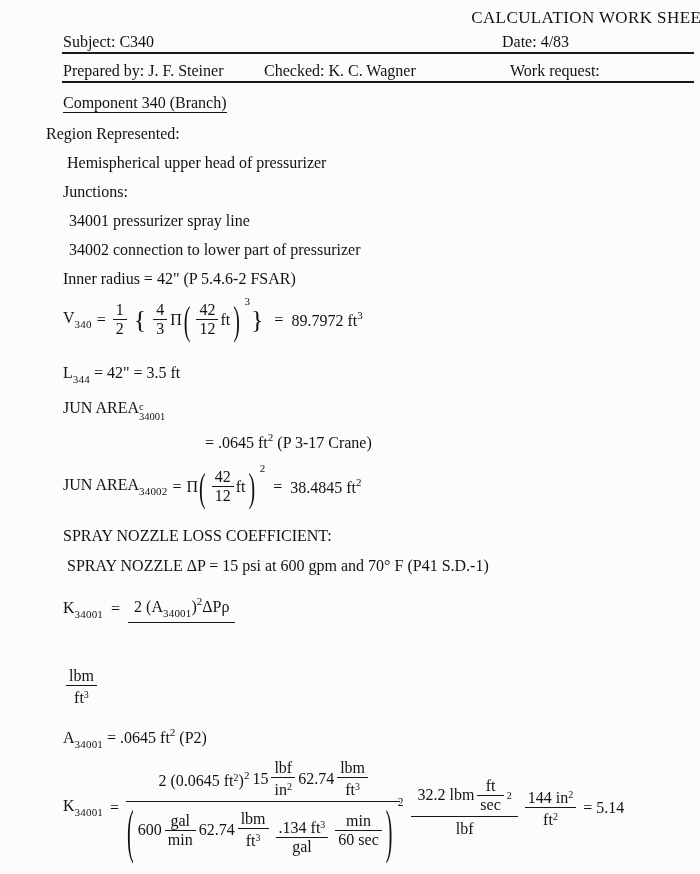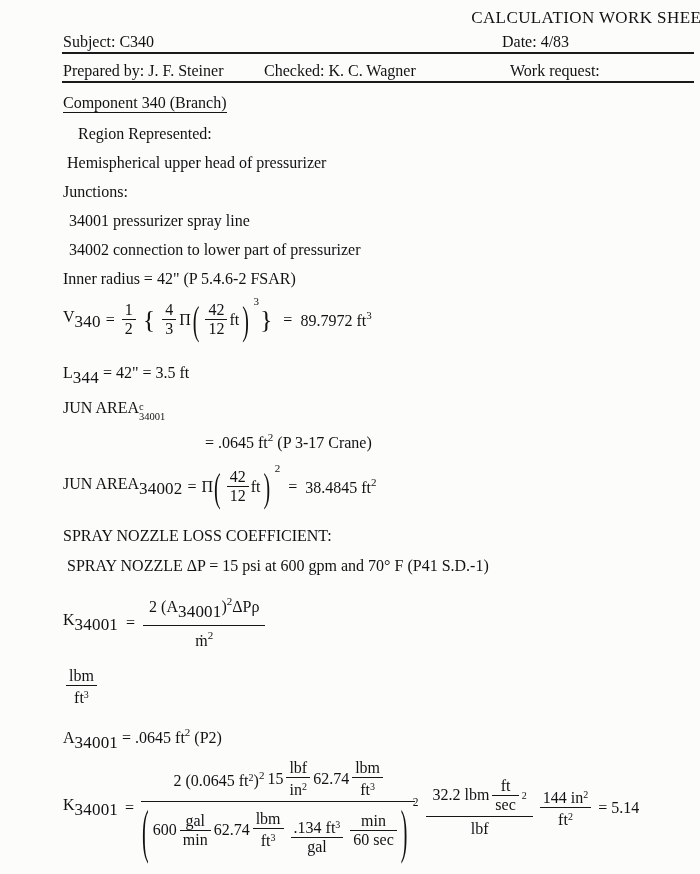--- a/index.html
+++ b/index.html
@@ -12,21 +12,21 @@
     overflow:hidden;
   }
   .line{position:absolute;font-size:16px;white-space:nowrap;}
   .eq{position:absolute;display:flex;align-items:center;gap:5px;font-size:16px;white-space:nowrap;}
   .rule{position:absolute;height:2px;background:#1a1a1a;}
   .center{left:12px;width:700px;text-align:right;}
   .title{font-size:17px;letter-spacing:.4px;}
   .ul{border-bottom:1.6px solid #161616;padding-bottom:1px;}
 
   
-  .sb{font-size:17px;vertical-align:-5px;letter-spacing:.2px;}
+  .sb{font-size:11px;vertical-align:-5px;letter-spacing:.2px;}
   .sp{font-size:11px;vertical-align:7px;}
   .sp2{font-size:10px;vertical-align:5px;}
   .stack{display:inline-block;font-size:10.5px;line-height:10px;vertical-align:-7px;text-align:left;}
   .stack span{display:block;}
 
   
   .frac{display:inline-flex;flex-direction:column;align-items:stretch;vertical-align:middle;margin:0 2px;text-align:center;}
   .fn{display:block;border-bottom:1.4px solid #161616;padding:0 3px 1px;line-height:16px;text-align:center;}
   .fd{display:block;padding:1px 3px 0;line-height:16px;text-align:center;}
 
@@ -54,21 +54,21 @@
 <div class="line" style="top:33px;left:502px;">Date: 4/83</div>
 <div class="rule" style="top:52px;left:62px;width:632px;"></div>
 
 <div class="line" style="top:62px;left:63px;">Prepared by: J. F. Steiner</div>
 <div class="line" style="top:62px;left:264px;">Checked: K. C. Wagner</div>
 <div class="line" style="top:62px;left:510px;">Work request:</div>
 <div class="rule" style="top:81px;left:62px;width:632px;"></div>
 
 <div class="line" style="top:94px;left:63px;"><span class="ul">Component 340 (Branch)</span></div>
 
-<div class="line" style="top:125px;left:78px;">Region Represented:</div>
+<div class="line" style="top:125px;left:46px;">Region Represented:</div>
 <div class="line" style="top:154px;left:67px;">Hemispherical upper head of pressurizer</div>
 <div class="line" style="top:183px;left:63px;">Junctions:</div>
 <div class="line" style="top:212px;left:69px;">34001 pressurizer spray line</div>
 <div class="line" style="top:241px;left:69px;">34002 connection to lower part of pressurizer</div>
 <div class="line" style="top:270px;left:63px;">Inner radius = 42" (P 5.4.6-2 FSAR)</div>
 
 <div class="eq" style="top:302px;left:63px;">
   <span><span>V</span><span class="sb">340</span></span>
   <span>=</span>
   <span class="frac">
@@ -130,23 +130,20 @@
 <div class="line" style="top:527px;left:63px;">SPRAY NOZZLE LOSS COEFFICIENT:</div>
 <div class="line" style="top:557px;left:67px;">SPRAY NOZZLE ΔP = 15 psi at 600 gpm and 70° F (P41 S.D.-1)</div>
 
 <div class="eq" style="top:595px;left:63px;">
   <span><span>K</span><span class="sb">34001</span></span>
   <span class="gap-s">=</span>
   <span class="cfrac gap-s">
     <span class="cn">
       <span><span>2 (A</span><span class="sb">34001</span><span>)</span><span class="sp">2</span><span>ΔPρ</span></span>
     </span>
-    <span class="cd">
-      <span><span>ṁ</span><span class="sp">2</span></span>
-    </span>
   </span>
 </div>
 
 <div class="eq" style="top:668px;left:63px;">
   <span class="frac gap-s">
     <span class="fn">lbm</span>
     <span class="fd"><span>ft</span><span class="sp2">3</span></span>
   </span>
 </div>
 

